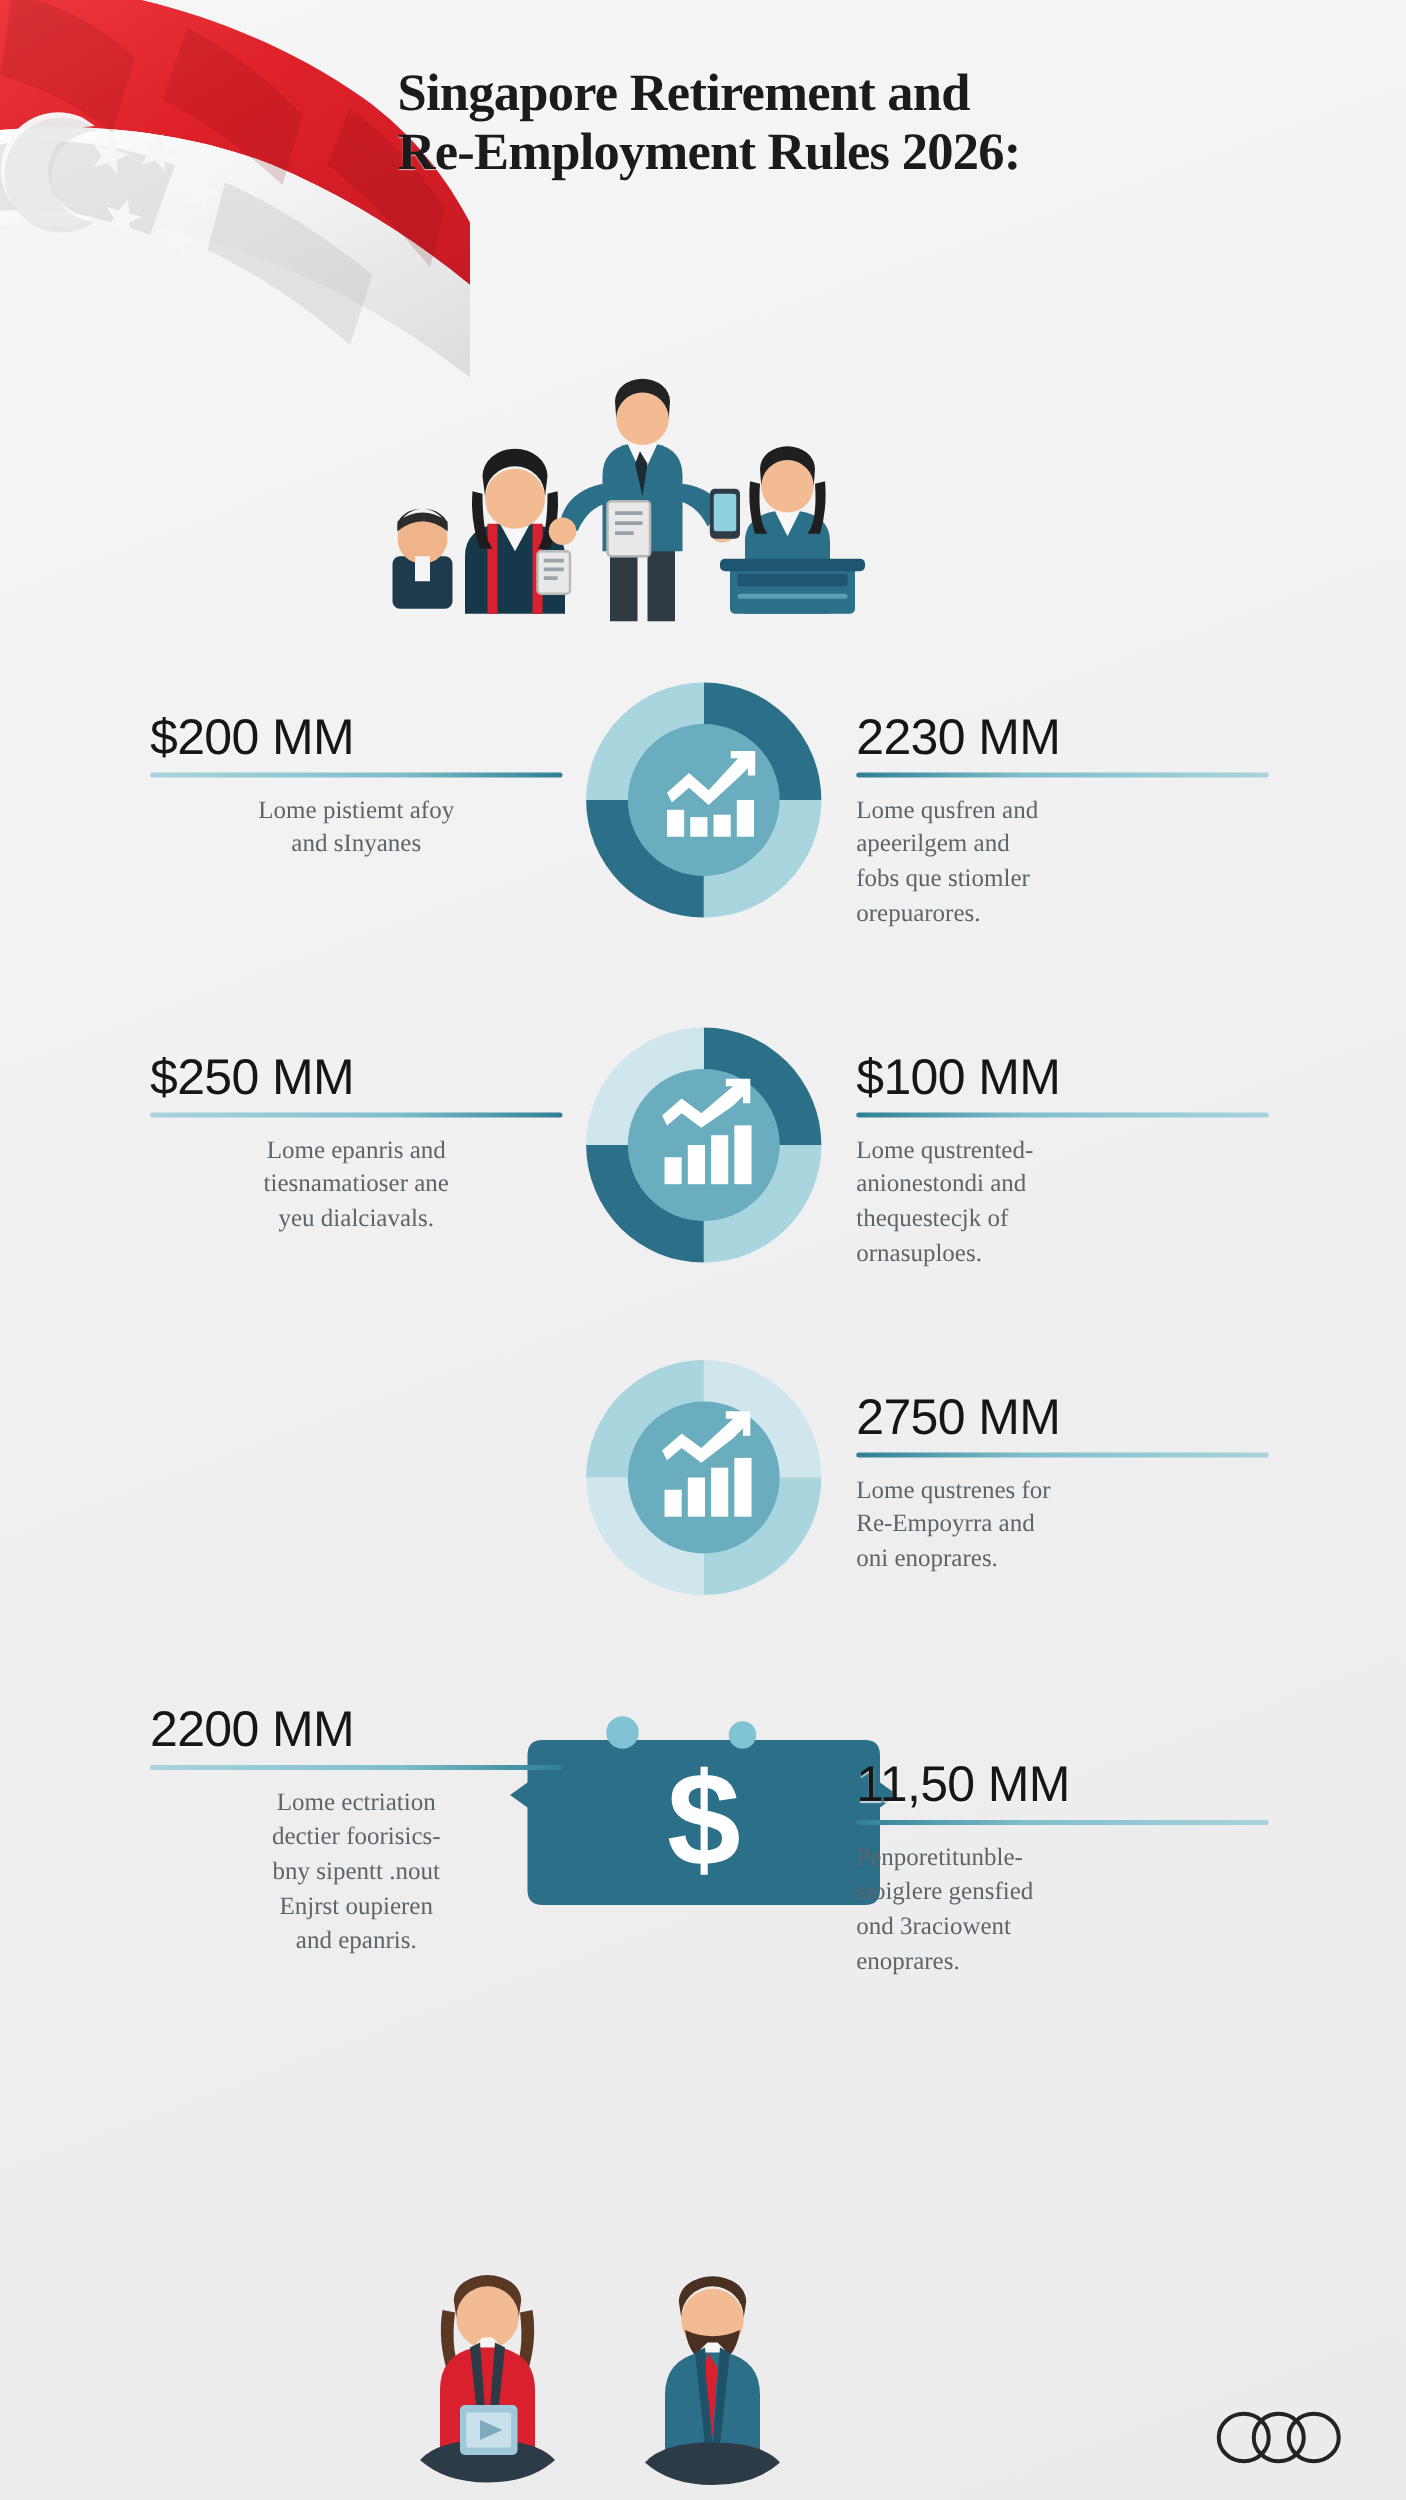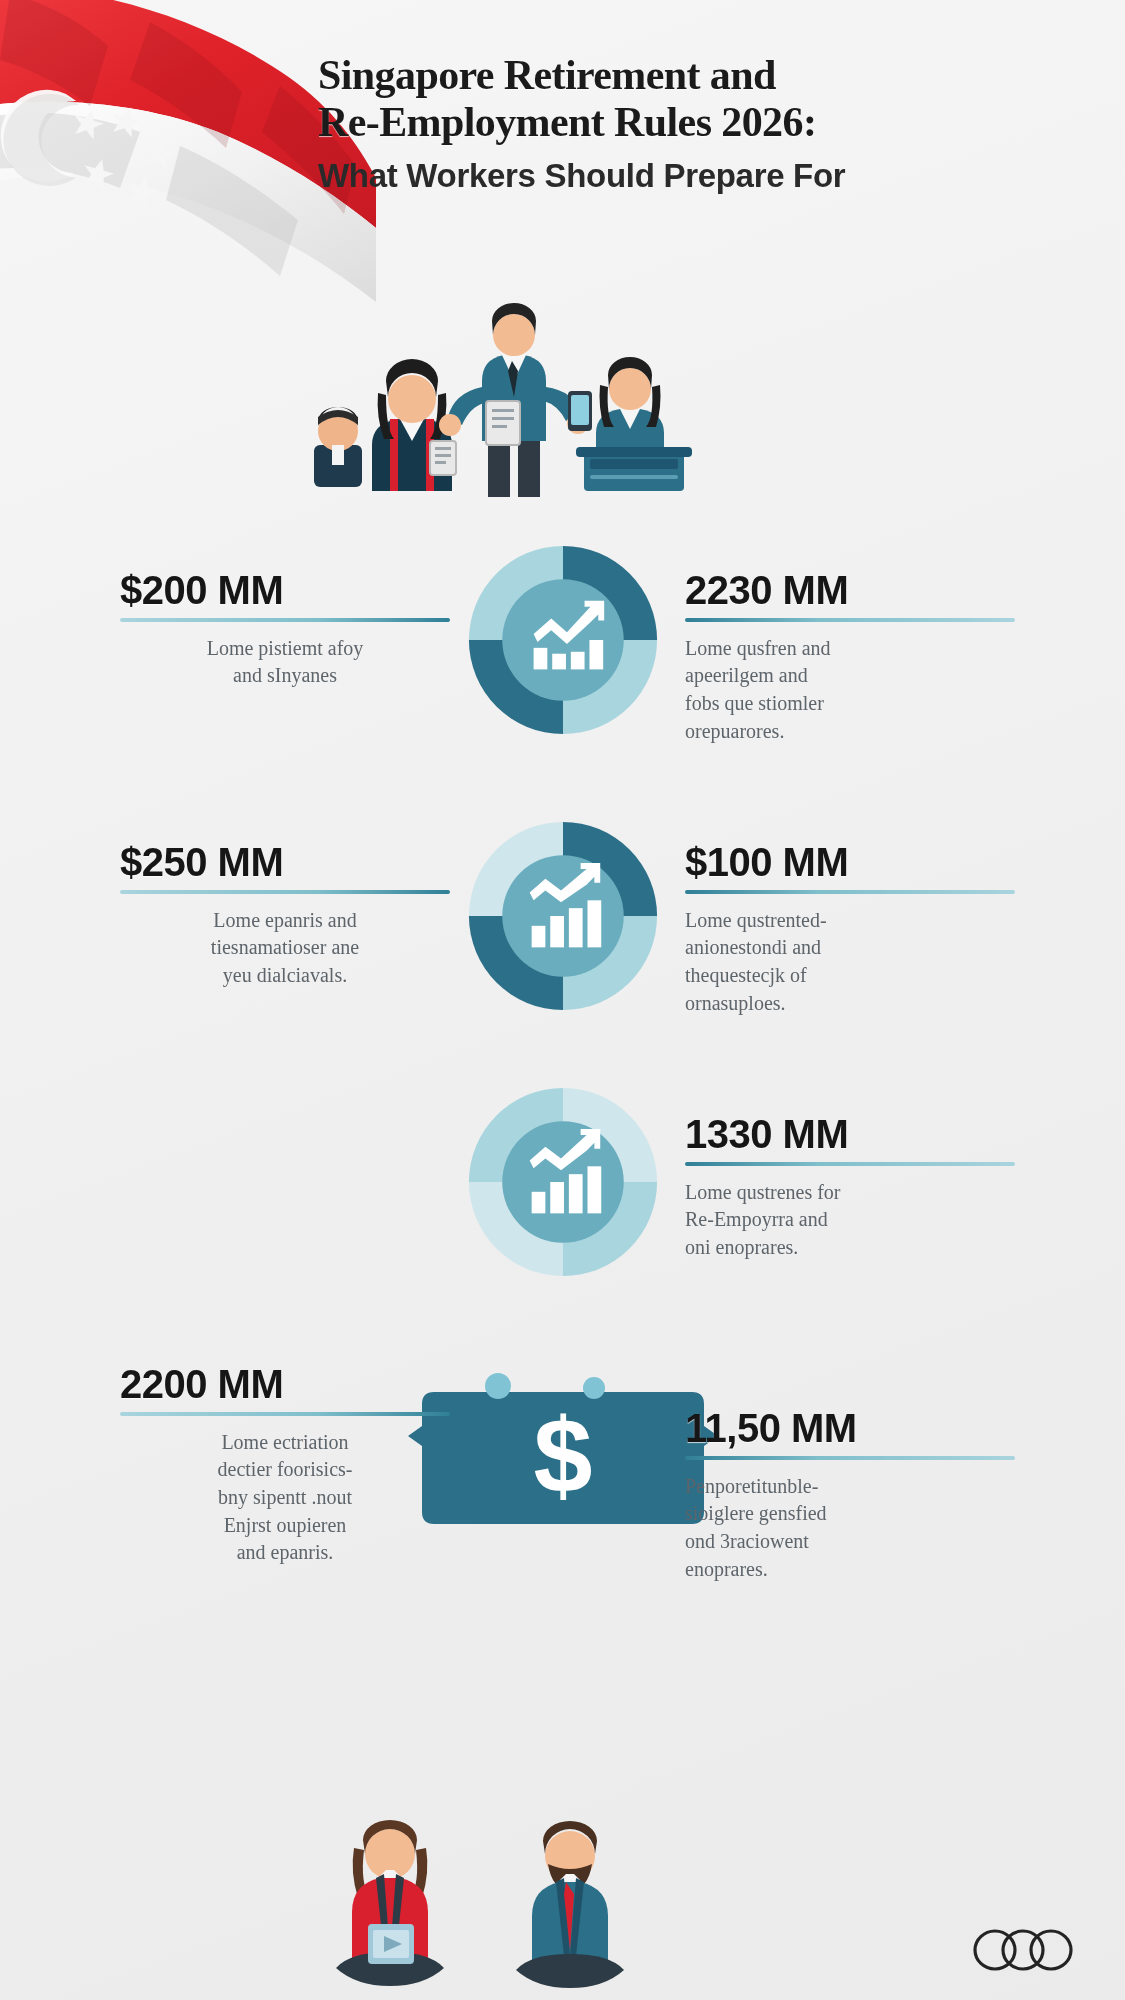--- a/index.html
+++ b/index.html
@@ -43,21 +43,21 @@
   .row.r4 { height:300px; }
 
   .donut { position:absolute; left:50%; transform:translateX(-50%); width:196px; height:196px; }
   .donut svg { width:100%; height:100%; display:block; }
 
   .side { position:absolute; top:40px; width:330px; }
   .side.left  { left:120px;  text-align:left; }
   .side.right { right:110px; left:auto; text-align:left; }
 
   .stat-value {
-    font-weight:700; font-size:40px; letter-spacing:-0.5px;
+    font-weight:400; font-size:40px; letter-spacing:-0.5px;
     color:#161616; line-height:1.02;
     text-shadow:0 1px 1px rgba(255,255,255,.75);
   }
   .stat-rule { height:4px; margin-top:7px; border-radius:2px; }
   .side.left  .stat-rule { background:linear-gradient(90deg,#a8d4dd 0%,#7fbecb 60%,#2f7f96 100%); }
   .side.right .stat-rule { background:linear-gradient(90deg,#2f7f96 0%,#7fbecb 40%,#a8d4dd 100%); }
 
   .stat-desc {
     margin-top:13px;
     font-size:20px; line-height:1.38; color:#5d646a;
@@ -135,21 +135,20 @@
         <g transform="translate(162,210) rotate(16) scale(1.02)">
           <polygon points="0,-15 4.4,-4.7 15,-4.7 6.4,2 9.5,13 0,6.5 -9.5,13 -6.4,2 -15,-4.7 -4.4,-4.7"></polygon>
         </g>
       </g>
     </svg>
   </div>
 
   <div class="header">
     <div class="title-l1">Singapore Retirement and</div>
     <div class="title-l2">Re-Employment Rules 2026:</div>
-    <div class="subtitle">What Workers Should Prepare For</div>
   </div>
 
   <div class="people">
     <svg viewBox="0 0 420 215" xmlns="http://www.w3.org/2000/svg">
 
       <g>
         <rect x="24" y="150" width="48" height="42" rx="6" fill="#1f3a4d"></rect>
         <circle cx="48" cy="136" r="20" fill="#f0b48a"></circle>
         <path d="M28,132 a20,20 0 0 1 40,0 l0,-6 a20,14 0 0 0 -40,0 Z" fill="#232323"></path>
         <path d="M28,130 q20,-16 40,0 l0,-8 q-20,-14 -40,0 Z" fill="#2c2c2c"></path>
@@ -294,21 +293,21 @@
             <rect x="125" y="84" width="14" height="48"></rect>
             <path d="M66,78 L82,64 L98,76 L124,52 L118,52 L118,46 L138,46 L138,66 L132,66 L132,60 L124,68 L98,88 L82,76 L70,86 Z"></path>
           </g>
         </svg>
       </div>
       <div class="side left">
         <div class="stat-value"></div>
         <div class="stat-desc" style="white-space:pre-line"></div>
       </div>
       <div class="side right">
-        <div class="stat-value">1330 MM</div>
+        <div class="stat-value">2750 MM</div>
         <div class="stat-rule"></div>
         <div class="stat-desc" style="white-space:pre-line">Lome qustrenes for
 Re-Empoyrra and
 oni enoprares.</div>
       </div>
     </div>
 
     <div class="row r4">
       <div class="money-card">
         <svg viewBox="0 0 330 185" xmlns="http://www.w3.org/2000/svg">

